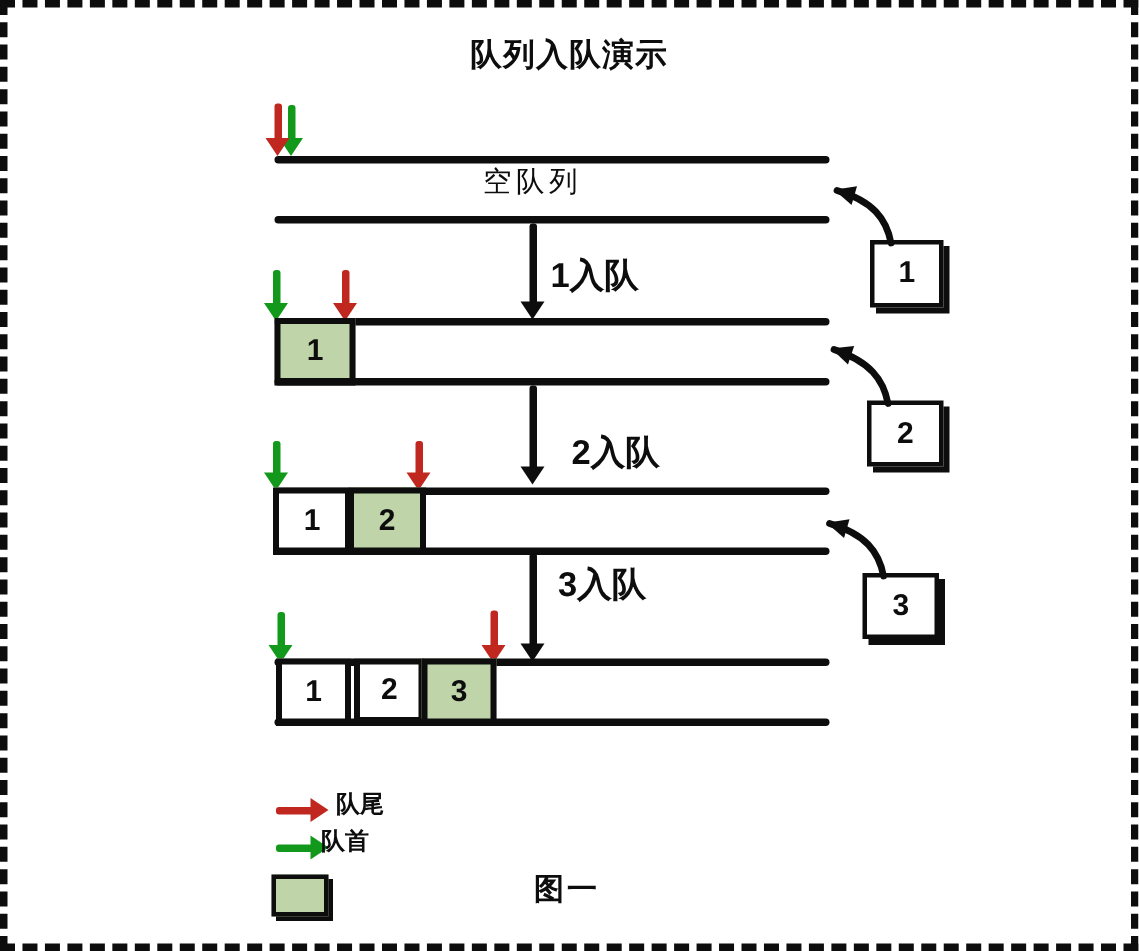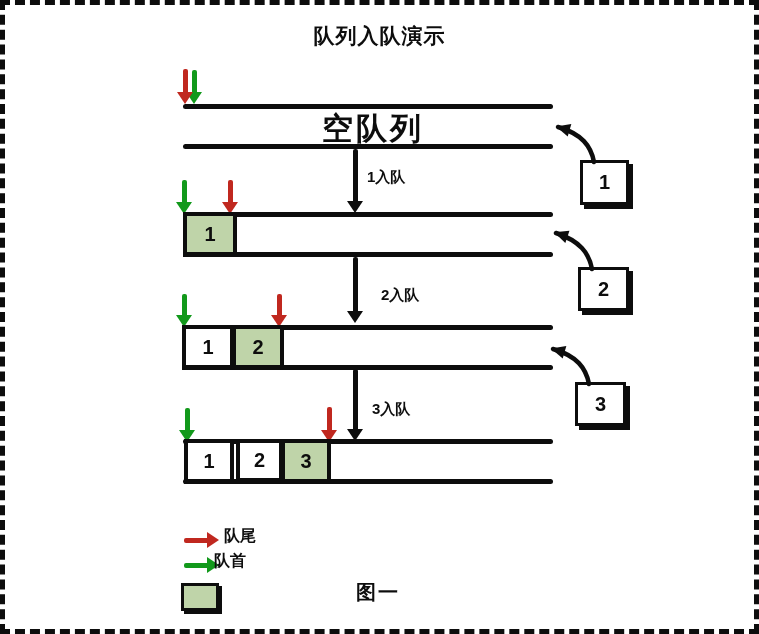--- a/index.html
+++ b/index.html
@@ -41,22 +41,22 @@
     height:5px;background:currentColor;border-radius:2px;
   }
   .arrow-right::after{
     content:"";position:absolute;top:50%;margin-top:-8.5px;right:0;width:0;height:0;
     border-top:8.5px solid transparent;border-bottom:8.5px solid transparent;
     border-left:12px solid currentColor;
   }
   .red{color:#c0281f;}
   .green{color:#12991b;}
   .black{color:#0d0d0d;}
-  .step-label{position:absolute;font-size:15px;font-weight:bold;}
-  .empty-label{position:absolute;font-size:31px;font-weight:700;letter-spacing:3px;}
+  .step-label{position:absolute;font-size:23px;font-weight:bold;}
+  .empty-label{position:absolute;font-size:19px;font-weight:400;letter-spacing:3px;}
   .legend-label{position:absolute;font-size:16px;font-weight:bold;}
   .caption{position:absolute;font-size:20px;font-weight:bold;letter-spacing:2px;margin-left:11px;}
   .swatch{
     position:absolute;box-sizing:border-box;border:3px solid #0d0d0d;background:#bfd4a9;
     box-shadow:3px 3px 0 #0d0d0d;
   }
   svg.overlay{position:absolute;left:0;top:0;pointer-events:none;}
 </style>
 </head>
 <body>
@@ -84,21 +84,21 @@
   <div class="step-label" style="left:376px;top:281px;">2入队</div>
 
   <div class="arrow-down green" style="left:171px;top:289px;height:33px;"></div>
   <div class="arrow-down red" style="left:266px;top:289px;height:33px;"></div>
   <div class="hline" style="left:178px;top:320px;width:370px;"></div>
   <div class="cell" style="left:177px;top:320px;width:52px;height:45px;">1</div>
   <div class="cell new" style="left:227px;top:320px;width:52px;height:45px;">2</div>
   <div class="hline" style="left:178px;top:360px;width:370px;"></div>
 
   <div class="arrow-down black" style="left:342px;top:364px;height:72px;"></div>
-  <div class="step-label" style="left:367px;top:369px;margin-top:26px;">3入队</div>
+  <div class="step-label" style="left:367px;top:369px;">3入队</div>
 
   <div class="arrow-down green" style="left:174px;top:403px;height:34px;"></div>
   <div class="arrow-down red" style="left:316px;top:402px;height:35px;"></div>
   <div class="hline" style="left:178px;top:434px;width:370px;"></div>
   <div class="cell" style="left:179px;top:434px;width:50px;height:45px;">1</div>
   <div class="cell" style="left:231px;top:434px;width:47px;height:43px;">2</div>
   <div class="cell new" style="left:276px;top:434px;width:50px;height:45px;">3</div>
   <div class="hline" style="left:178px;top:474px;width:370px;"></div>
 
   <div class="srcbox" style="left:575px;top:155px;width:49px;height:45px;">1</div>

